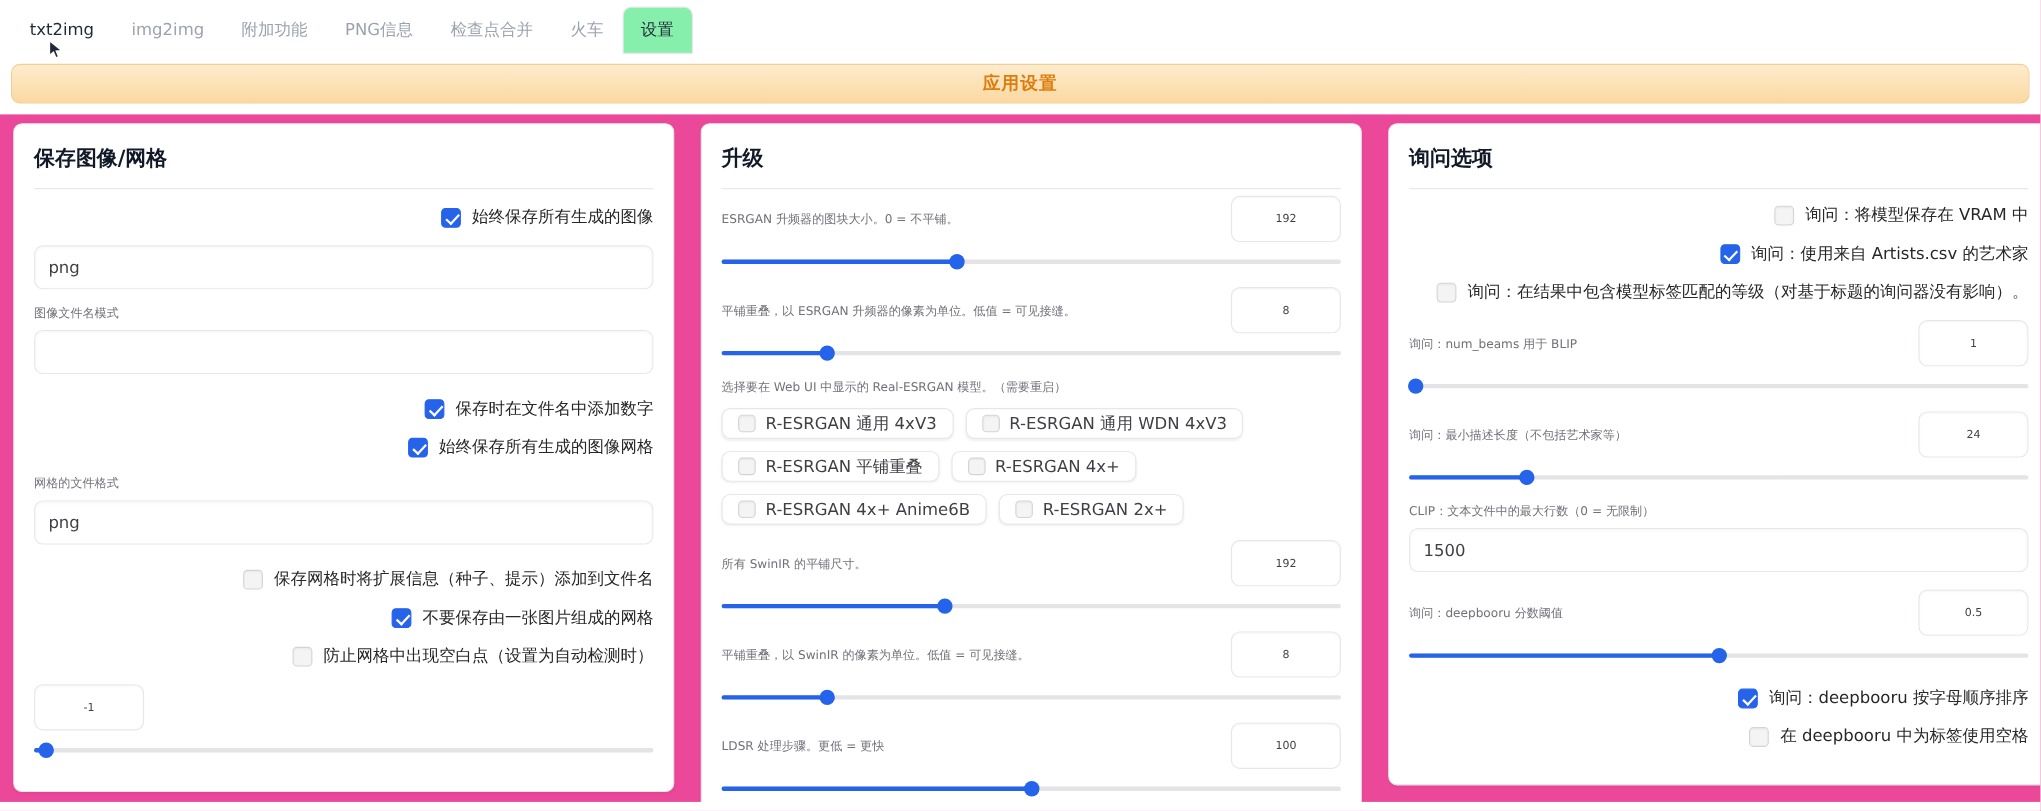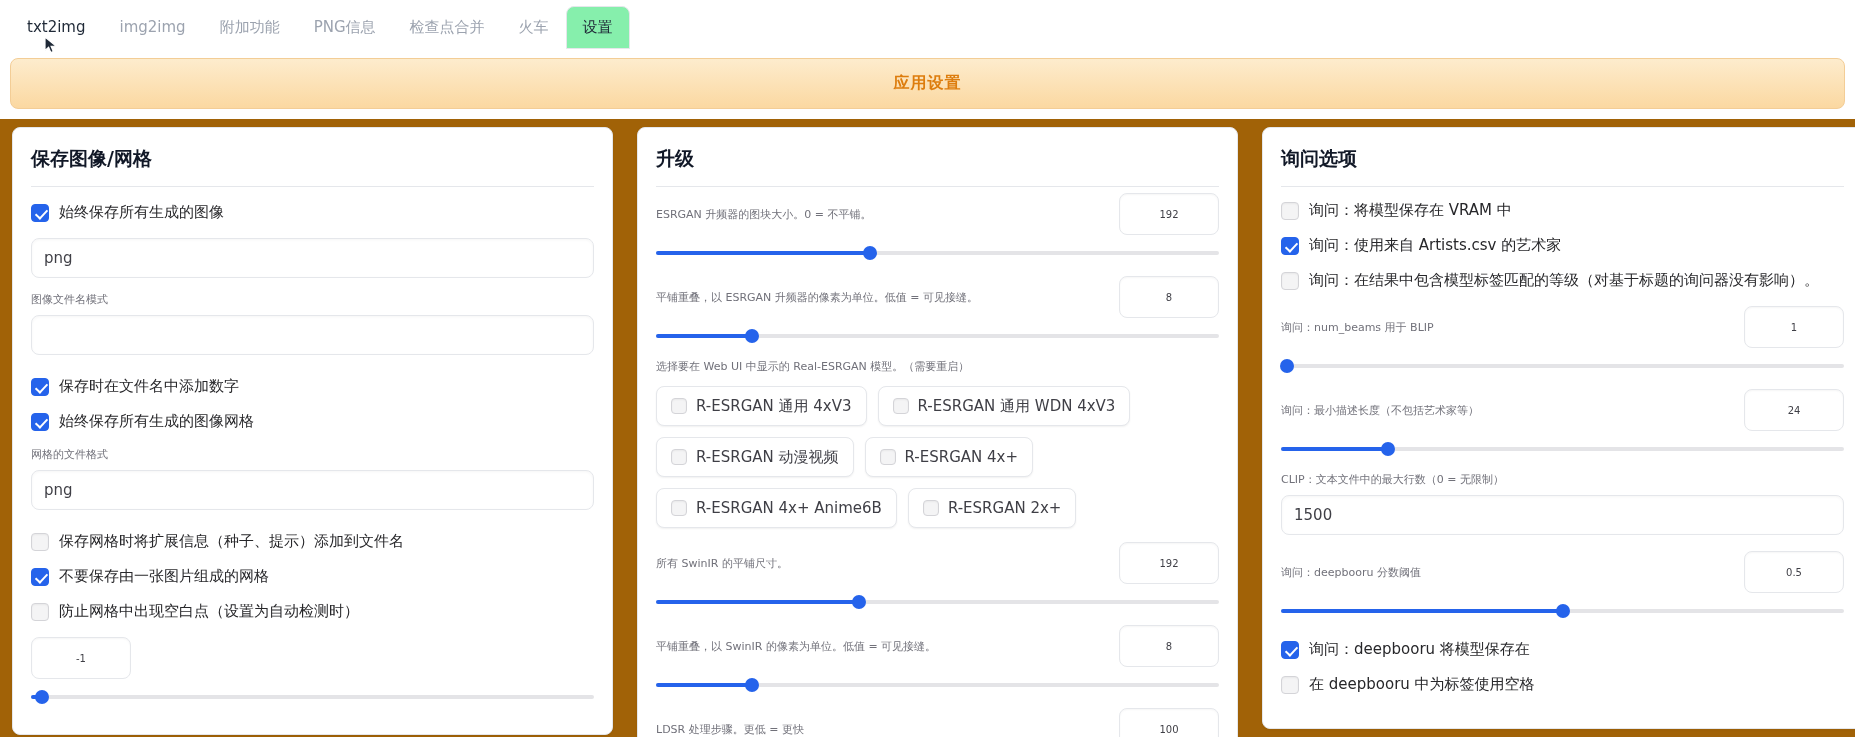--- a/index.html
+++ b/index.html
@@ -9,35 +9,35 @@
   
   .tabbar { position:relative; display:flex; align-items:center; height:54px; padding:0 10px; background:#fff; }
   .tab { padding:11px 16px; font-size:15px; color:#9ca3af; cursor:pointer; border:1px solid transparent;
          border-radius:8px 8px 0 0; white-space:nowrap; }
   .tab.first { color:#1f2937; font-weight:500; }
   .tab.selected { color:#1f2937; font-weight:500; border-color:#e5e7eb; background:#86efac; }
   .cursor-icon { position:absolute; left:42px; top:36px; pointer-events:none; }
 
   
   .banner-wrap { padding:4px 10px 10px; background:#fff; }
-  .apply-btn { display:block; width:100%; height:51px; border:1px solid #f3cd96; border-radius:8px;
+  .apply-btn { display:block; width:100%; height:36px; border:1px solid #f3cd96; border-radius:8px;
     background:linear-gradient(180deg,#fdeccd 0%,#fbd8a1 100%);
     color:#dd7d0e; font-weight:700; font-size:16px; letter-spacing:1px; cursor:pointer;
     font-family:inherit; }
 
   
-  .content { background:#a16207; height:625px; padding:8px 12px 16px; display:flex; gap:24px;
+  .content { background:#ec4899; height:625px; padding:8px 12px 16px; display:flex; gap:24px;
     align-items:flex-start; overflow:hidden; }
   .card { flex:0 0 601px; width:601px; background:#fff; border:1px solid #e5e7eb; border-radius:8px;
     padding:18px; box-shadow:0 1px 3px rgba(0,0,0,.05); overflow:hidden; }
   .card-title { font-size:19px; font-weight:700; color:#111827; padding-bottom:14px;
     border-bottom:1px solid #e5e7eb; }
 
   
-  .cb-row { display:flex; align-items:center; gap:10px; margin:16px 0; cursor:pointer; }
+  .cb-row { display:flex; align-items:center; gap:10px; margin:16px 0; cursor:pointer;justify-content:flex-end; }
   .checkbox { width:18px; height:18px; flex:none; border:1px solid #d4d4d8; border-radius:4px;
     background:#f4f4f5; position:relative; box-shadow:inset 0 1px 2px rgba(0,0,0,.05); }
   .checkbox.checked { background:#2563eb; border-color:#2563eb; box-shadow:none; }
   .checkbox.checked::after { content:""; position:absolute; left:5.5px; top:2px; width:5px; height:10px;
     border:solid #fff; border-width:0 2px 2px 0; transform:rotate(43deg); }
   .cb-label { font-size:15px; color:#27272a; white-space:nowrap; overflow:hidden; }
 
   
   .field-label { font-size:11px; color:#71717a; margin:14px 0 8px; white-space:nowrap; overflow:hidden; }
   .text-input { width:100%; height:40px; border:1px solid #e5e7eb; border-radius:8px; padding:0 12px;
@@ -54,21 +54,21 @@
     justify-content:center; font-size:10px; color:#3f3f46; }
   .slider { position:relative; height:14px; margin-top:11px; cursor:pointer; }
   .slider .track { position:absolute; left:0; right:0; top:5px; height:4px; border-radius:2px; background:#e4e4e7; }
   .slider .fill  { position:absolute; left:0; top:5px; height:4px; border-radius:2px; background:#2563eb; width:var(--p,0%); }
   .slider .handle{ position:absolute; top:0; left:var(--p,0%); width:14px; height:14px; margin-left:-7px;
     border-radius:50%; background:#2563eb; }
 
   
   .model-group { display:flex; flex-wrap:wrap; gap:11px; margin:12px 0 8px; }
   .model-btn { display:flex; align-items:center; gap:9px; border:1px solid #e5e7eb; border-radius:8px;
-    height:40px; padding:0 14px; background:#fff; box-shadow:0 1px 2px rgba(0,0,0,.06); cursor:pointer; }
+    height:28px; padding:0 14px; background:#fff; box-shadow:0 1px 2px rgba(0,0,0,.06); cursor:pointer; }
   .model-btn .checkbox { width:16px; height:16px; }
   .model-btn .cb-label { font-size:15px; color:#3f3f46; }
 
   .spacer-row { margin-top:22px; }
 </style>
 </head>
 <body>
 
 <header class="tabbar">
   <div class="tab first">txt2img</div>
@@ -178,21 +178,21 @@
       <div class="model-btn">
         <span class="checkbox"></span>
         <span class="cb-label">R-ESRGAN 通用 4xV3</span>
       </div>
       <div class="model-btn">
         <span class="checkbox"></span>
         <span class="cb-label">R-ESRGAN 通用 WDN 4xV3</span>
       </div>
       <div class="model-btn">
         <span class="checkbox"></span>
-        <span class="cb-label">R-ESRGAN 动漫视频</span>
+        <span class="cb-label">R-ESRGAN 平铺重叠</span>
       </div>
       <div class="model-btn">
         <span class="checkbox"></span>
         <span class="cb-label">R-ESRGAN 4x+</span>
       </div>
       <div class="model-btn">
         <span class="checkbox"></span>
         <span class="cb-label">R-ESRGAN 4x+ Anime6B</span>
       </div>
       <div class="model-btn">
@@ -294,21 +294,21 @@
       </div>
       <div class="slider" style="--p: 50%;">
         <div class="track"></div>
         <div class="fill"></div>
         <div class="handle"></div>
       </div>
     </div>
 
     <div class="cb-row spacer-row">
       <span class="checkbox checked"></span>
-      <span class="cb-label">询问：deepbooru 将模型保存在</span>
+      <span class="cb-label">询问：deepbooru 按字母顺序排序</span>
     </div>
 
     <div class="cb-row">
       <span class="checkbox"></span>
       <span class="cb-label">在 deepbooru 中为标签使用空格</span>
     </div>
 
     
   </section>
 

